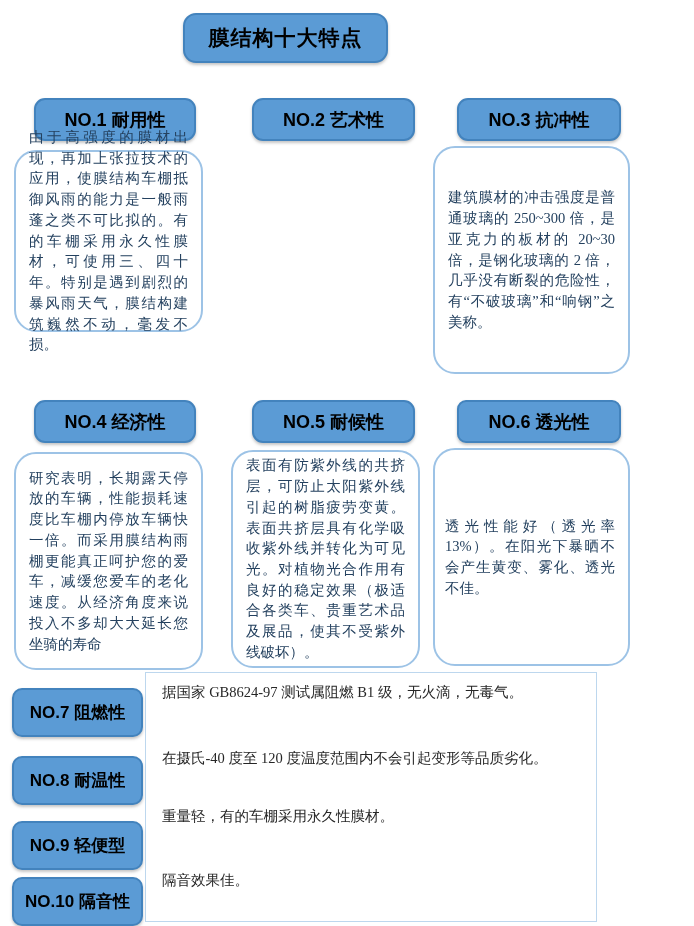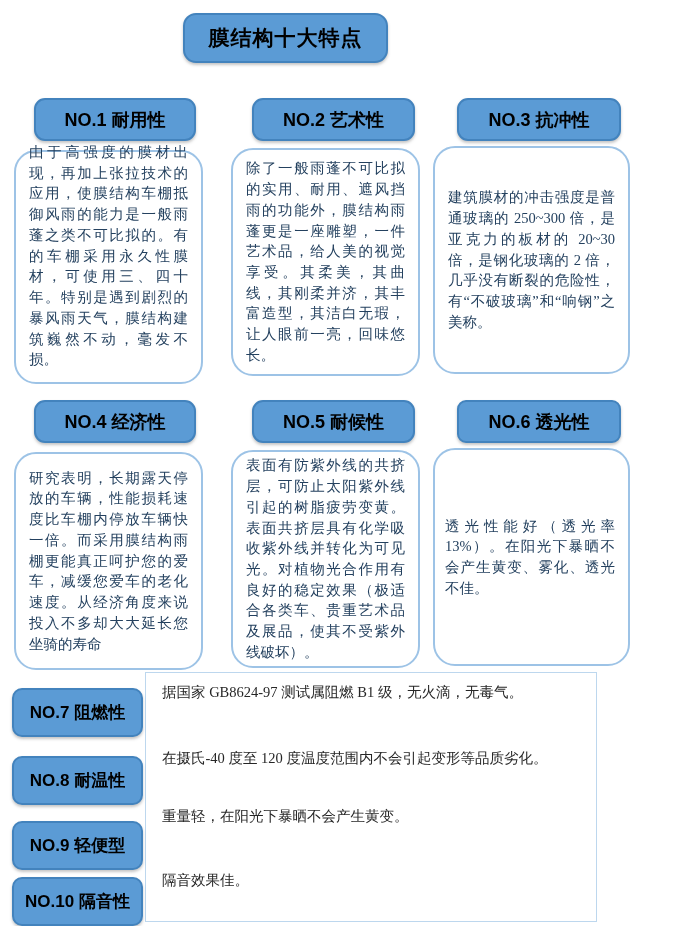--- a/index.html
+++ b/index.html
@@ -34,21 +34,21 @@
     position:absolute; box-sizing:border-box; background:#ffffff;
     border:2px solid var(--card-border); border-radius:22px;
     display:flex; align-items:center;
     padding:12px 13px;
   }
   .card-text {
     font-family:"Liberation Serif", serif;
     font-size:14.5px; line-height:1.43; color:#24415f;
     text-align:justify; width:100%;
   }
-  .card1 { left:14px;  top:150px; width:189px; height:234px;align-items:flex-end; }
+  .card1 { left:14px;  top:150px; width:189px; height:182px; }
   .card2 { left:231px; top:148px; width:189px; height:228px; }
   .card3 { left:433px; top:146px; width:197px; height:228px; }
   .card4 { left:14px;  top:452px; width:189px; height:218px; }
   .card5 { left:231px; top:450px; width:189px; height:218px; }
   .card6 { left:433px; top:448px; width:197px; height:218px;padding-left:10px; }
 
   .list-panel {
     position:absolute; box-sizing:border-box;
     left:145px; top:672px; width:452px; height:250px;
     border:1px solid #bdd7ee; background:#ffffff;
@@ -75,23 +75,20 @@
 
   <div class="bluebox title-box">膜结构十大特点</div>
 
   <div class="bluebox hdr hdr1">NO.1 耐用性</div>
   <div class="bluebox hdr hdr2">NO.2 艺术性</div>
   <div class="bluebox hdr hdr3">NO.3 抗冲性</div>
 
   <div class="card card1">
     <div class="card-text">由于高强度的膜材出现，再加上张拉技术的应用，使膜结构车棚抵御风雨的能力是一般雨蓬之类不可比拟的。有的车棚采用永久性膜材，可使用三、四十年。特别是遇到剧烈的暴风雨天气，膜结构建筑巍然不动，毫发不损。</div>
   </div>
-  <div class="card card2">
-    <div class="card-text">除了一般雨蓬不可比拟的实用、耐用、遮风挡雨的功能外，膜结构雨蓬更是一座雕塑，一件艺术品，给人美的视觉享受。其柔美，其曲线，其刚柔并济，其丰富造型，其洁白无瑕，让人眼前一亮，回味悠长。</div>
-  </div>
   <div class="card card3">
     <div class="card-text">建筑膜材的冲击强度是普通玻璃的 250~300 倍，是亚克力的板材的 20~30 倍，是钢化玻璃的 2 倍，几乎没有断裂的危险性，有“不破玻璃”和“响钢”之美称。</div>
   </div>
 
   <div class="bluebox hdr hdr4">NO.4 经济性</div>
   <div class="bluebox hdr hdr5">NO.5 耐候性</div>
   <div class="bluebox hdr hdr6">NO.6 透光性</div>
 
   <div class="card card4">
     <div class="card-text">研究表明，长期露天停放的车辆，性能损耗速度比车棚内停放车辆快一倍。而采用膜结构雨棚更能真正呵护您的爱车，减缓您爱车的老化速度。从经济角度来说投入不多却大大延长您坐骑的寿命</div>
@@ -105,16 +102,16 @@
 
   <div class="list-panel"></div>
 
   <div class="bluebox list-label lbl7">NO.7 阻燃性</div>
   <div class="bluebox list-label lbl8">NO.8 耐温性</div>
   <div class="bluebox list-label lbl9">NO.9 轻便型</div>
   <div class="bluebox list-label lbl10">NO.10 隔音性</div>
 
   <div class="list-text txt7">据国家 GB8624-97 测试属阻燃 B1 级，无火滴，无毒气。</div>
   <div class="list-text txt8">在摄氏-40 度至 120 度温度范围内不会引起变形等品质劣化。</div>
-  <div class="list-text txt9">重量轻，在阳光下暴晒不会产生黄变。</div>
+  <div class="list-text txt9">重量轻，有的车棚采用永久性膜材。</div>
   <div class="list-text txt10">隔音效果佳。</div>
 
 </div>
 
 </body></html>

